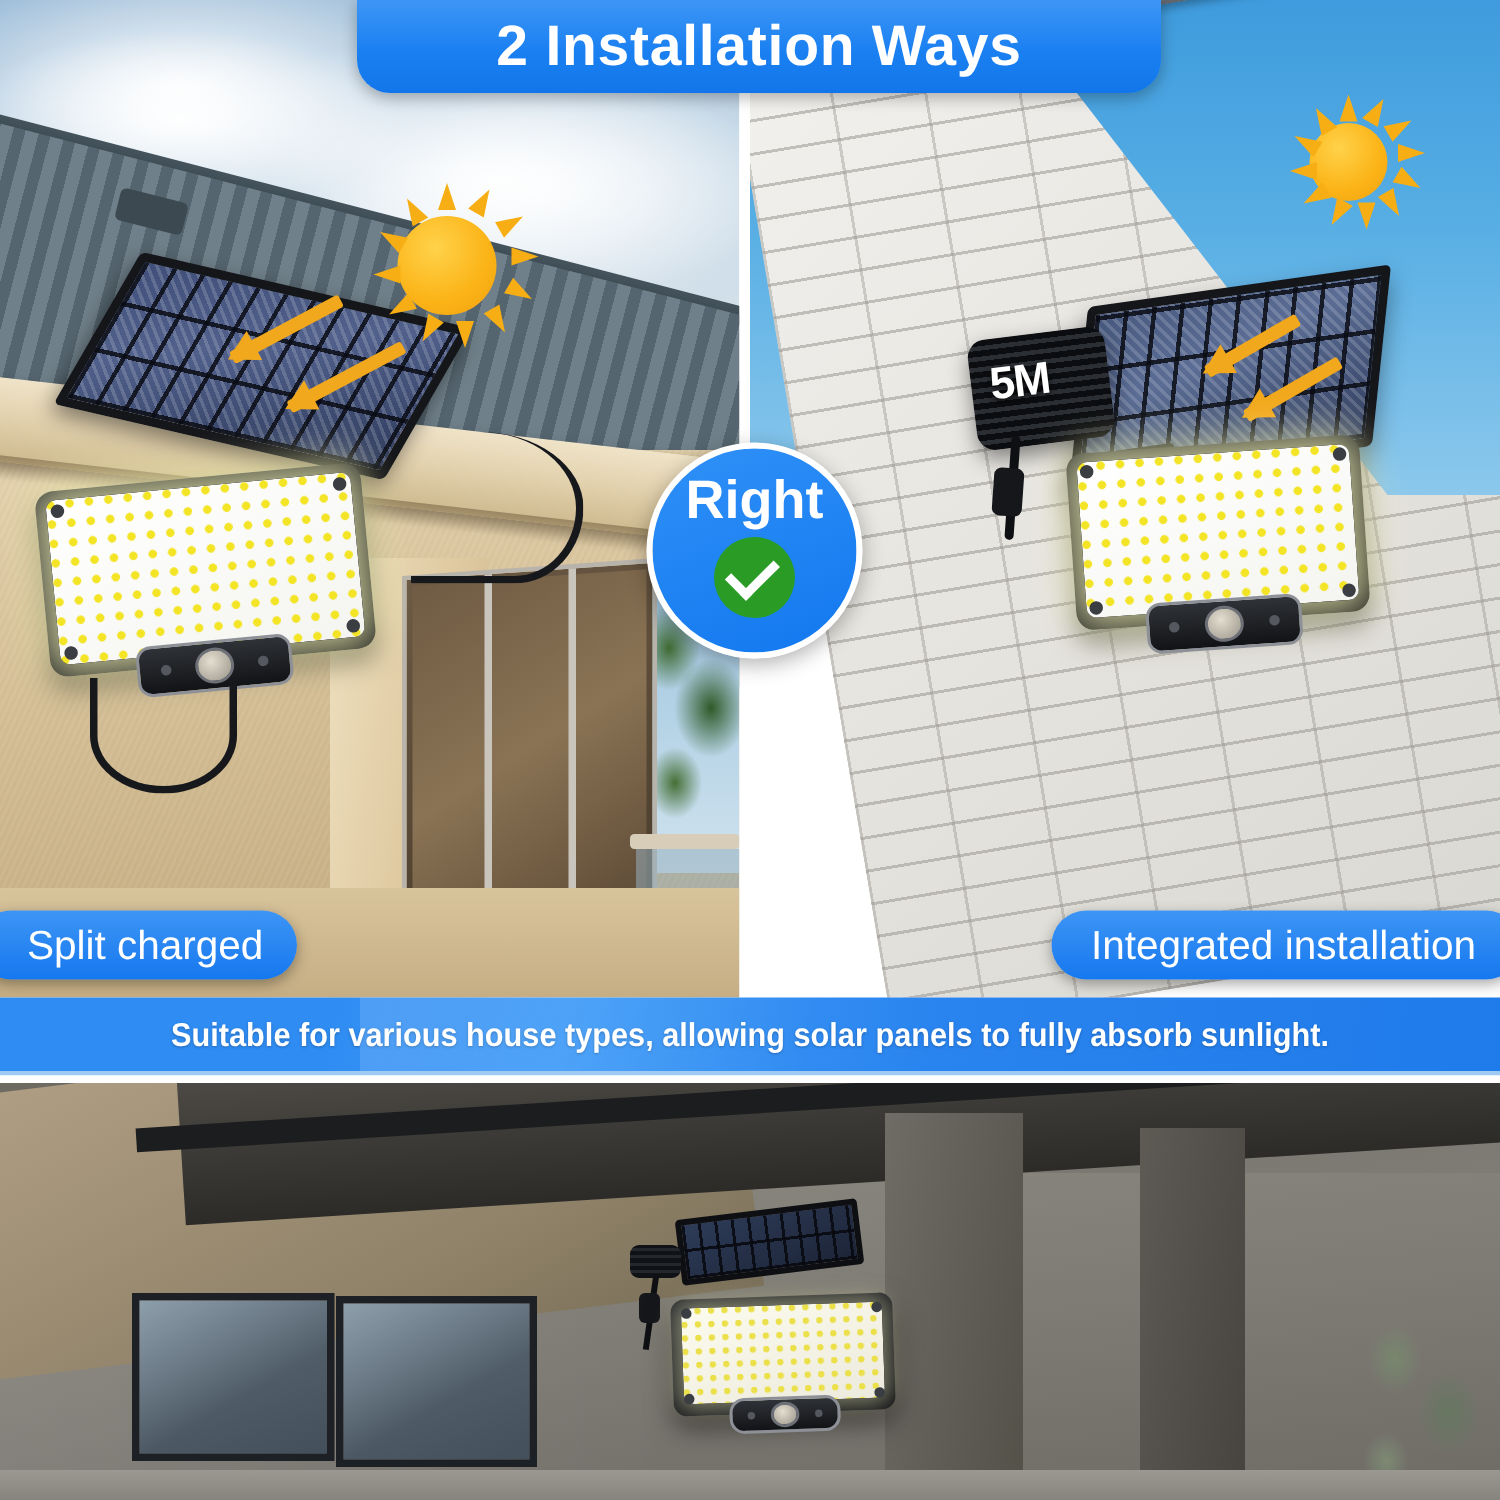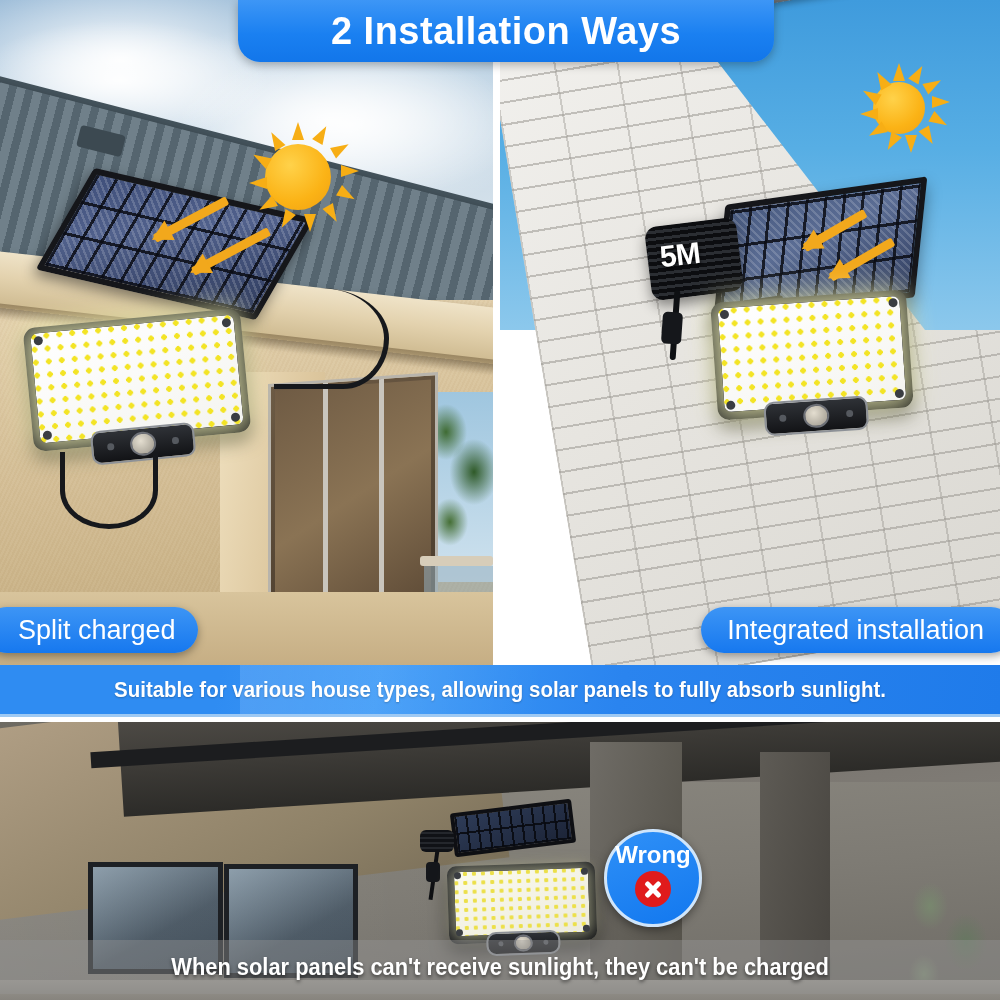--- a/index.html
+++ b/index.html
@@ -395,20 +395,26 @@
         <div class="pir-dot" style="left:13px"></div>
         <div class="pir-lens"></div>
         <div class="pir-dot" style="right:13px"></div>
       </div>
     </div>
 
     <div class="pill pill-right">
       <span>Integrated installation</span>
     </div>
 
+    <div class="badge-right">
+      <div class="btxt">Right</div>
+      <div class="check-circle">
+        <div class="check-mark"></div>
+      </div>
+    </div>
   </div>
 
   <div class="band">
     <span>Suitable for various house types, allowing solar panels to fully absorb sunlight.</span>
   </div>
   <div class="band-hl"></div>
   <div class="band-edge"></div>
   <div class="h-gap"></div>
 
   <div class="bottom">
@@ -442,26 +448,19 @@
     <div class="led-corner" style="right:7px;top:6px;width:7px;height:7px"></div>
     <div class="led-corner" style="left:7px;bottom:8px;width:7px;height:7px"></div>
     <div class="led-corner" style="right:7px;bottom:8px;width:7px;height:7px"></div>
     <div class="pir">
       <div class="pir-dot" style="left:10px;width:5px;height:5px"></div>
       <div class="pir-lens"></div>
       <div class="pir-dot" style="right:10px;width:5px;height:5px"></div>
     </div>
   </div>
 
-  <div class="badge-wrong">
-    <div class="btxt">Wrong</div>
-    <div class="x-circle"></div>
-  </div>
-
-  <div class="b-caption">
-    <span>When solar panels can't receive sunlight, they can't be charged</span>
-  </div>
+
 
   <div class="title-banner">
     <span>2 Installation Ways</span>
   </div>
 
 </div>
 
 </body></html>

